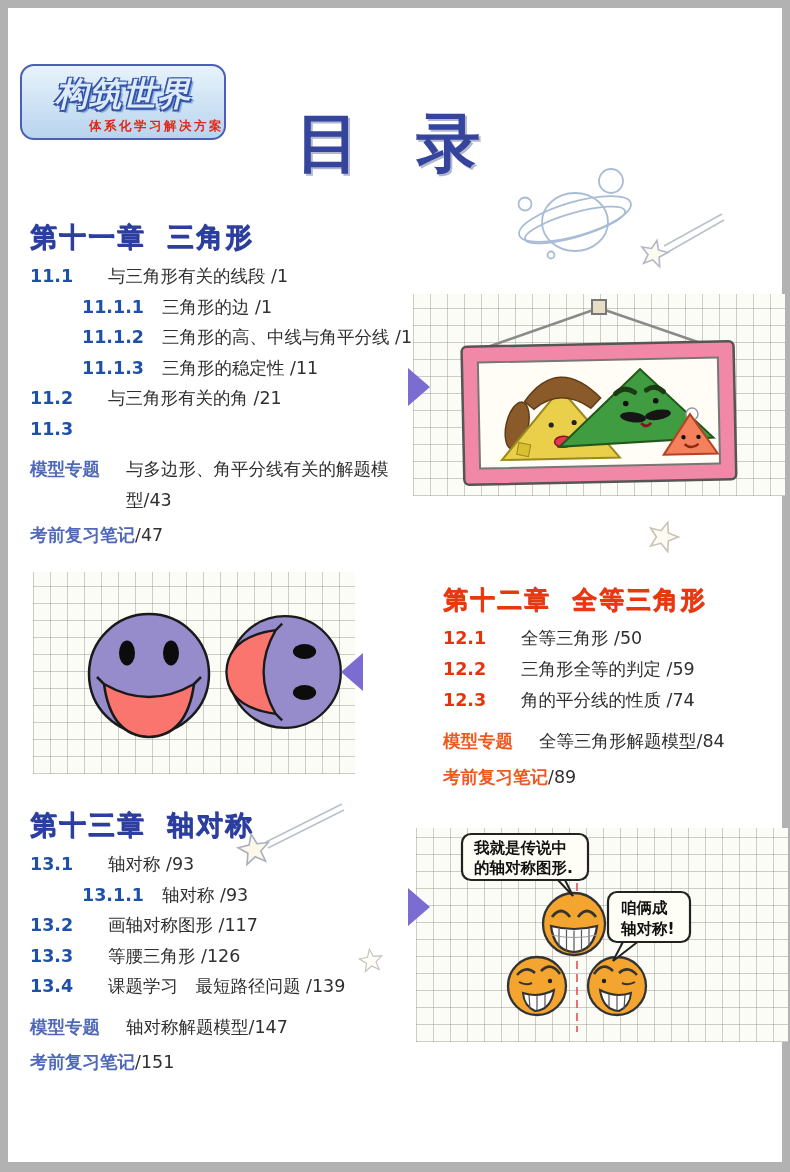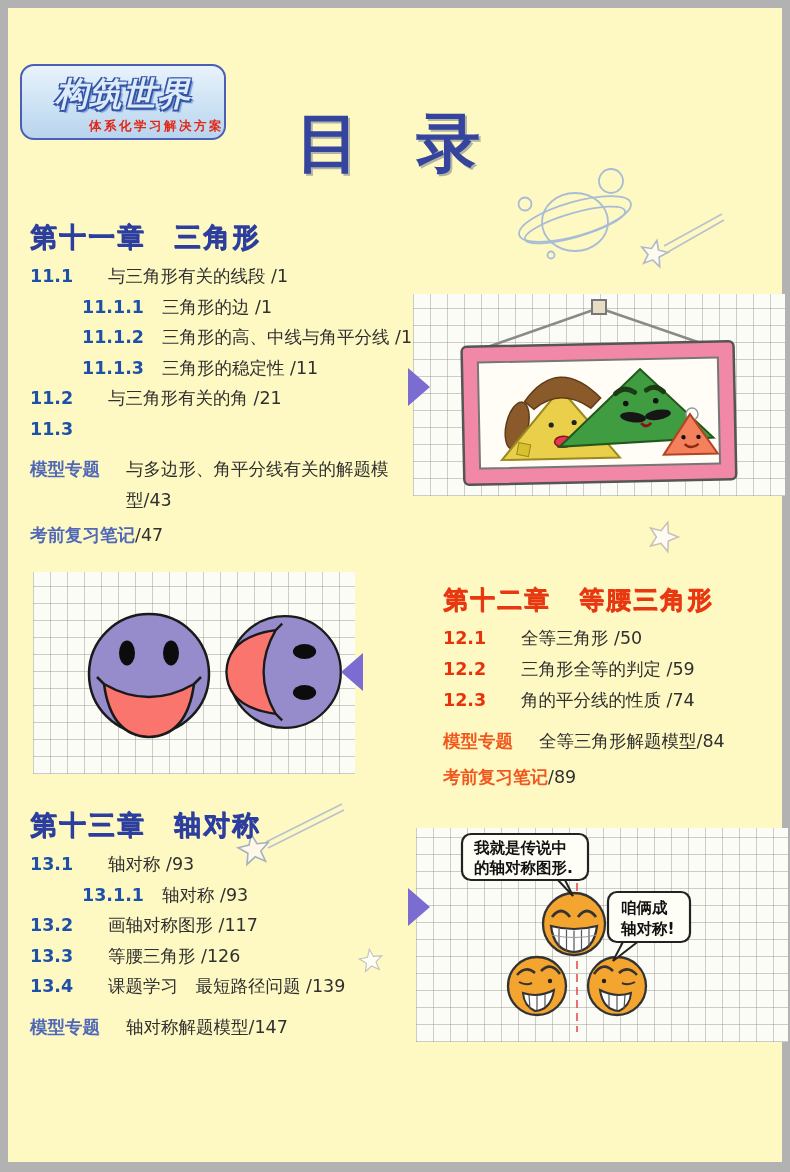--- a/index.html
+++ b/index.html
@@ -1,21 +1,21 @@
 <!DOCTYPE html>
 <html><head>
 <meta charset="utf-8">
 <style>
   html,body{margin:0;padding:0;}
   body{
     width:790px;height:1172px;position:relative;overflow:hidden;
     background:#b2b2b2;
     font-family:"DejaVu Sans","Liberation Sans",sans-serif;
   }
-  #page{position:absolute;left:8px;top:8px;right:8px;bottom:10px;background:#fef9c3;}
+  #page{position:absolute;left:8px;top:8px;right:8px;bottom:10px;background:#ffffff;}
 
   
   #logo{
     position:absolute;left:12px;top:56px;width:206px;height:76px;
     border:2.5px solid #4a5fb5;border-radius:14px;
     background:linear-gradient(180deg,#e8f3fb 0%,#cde2f4 55%,#b9d4ee 100%);
     box-sizing:border-box;padding-top:6px;
   }
   #logo .logo-title{
     display:block;text-align:center;font-size:33px;font-weight:bold;font-style:italic;
@@ -32,21 +32,21 @@
     position:absolute;left:288px;top:92px;
     font-size:64px;font-weight:800;color:#35459e;word-spacing:26px;letter-spacing:4px;
     text-shadow:2px 2px 0 rgba(35,48,110,0.35);
   }
 
   
   .chapter{position:absolute;}
   #ch11{left:22px;top:212px;width:398px;}
   #ch12{left:435px;top:576px;width:352px;}
   #ch13{left:22px;top:800px;width:400px;}
-  .chapter-heading{display:flex;gap:28px;font-weight:800;letter-spacing:2px;margin-bottom:7px;}
+  .chapter-heading{display:flex;gap:21px;font-weight:800;letter-spacing:2px;margin-bottom:7px;}
   #ch11 .chapter-heading,#ch13 .chapter-heading{font-size:27px;line-height:34px;color:#2c3e9e;text-shadow:0.6px 0.6px 0 #2c3e9e;}
   #ch12 .chapter-heading{font-size:25px;line-height:32px;color:#e83812;text-shadow:0.6px 0.6px 0 #e83812;}
   .toc-row{display:flex;font-size:17.5px;line-height:30.5px;color:#303030;}
   #ch12 .toc-row{line-height:31px;}
   .toc-num{min-width:60px;margin-right:18px;font-weight:600;}
   #ch11 .toc-num,#ch13 .toc-num{color:#1d50a8;}
   #ch12 .toc-num{color:#e8320a;}
   .sub{padding-left:52px;}
   .toc-text{flex:1;}
   .model-row{display:flex;margin-top:10px;font-size:17.5px;line-height:30.5px;color:#303030;}
@@ -180,21 +180,21 @@
       <span class="model-text">与多边形、角平分线有关的解题模型/43</span>
     </div>
     <div class="review-row">
       <span class="review-label">考前复习笔记</span><span class="review-page">/47</span>
     </div>
   </div>
 
   <div id="ch12" class="chapter">
     <div class="chapter-heading">
       <span>第十二章</span>
-      <span>等腰三角形</span>
+      <span>全等三角形</span>
     </div>
     <div class="toc-row">
       <span class="toc-num">12.1</span>
       <span class="toc-text">全等三角形 /50</span>
     </div>
     <div class="toc-row">
       <span class="toc-num">12.2</span>
       <span class="toc-text">三角形全等的判定 /59</span>
     </div>
     <div class="toc-row">
@@ -231,20 +231,23 @@
       <span class="toc-num">13.3</span>
       <span class="toc-text">等腰三角形 /126</span>
     </div>
     <div class="toc-row">
       <span class="toc-num">13.4</span>
       <span class="toc-text">课题学习　最短路径问题 /139</span>
     </div>
     <div class="model-row">
       <span class="model-label">模型专题</span>
       <span class="model-text">轴对称解题模型/147</span>
+    </div>
+    <div class="review-row">
+      <span class="review-label">考前复习笔记</span><span class="review-page">/151</span>
     </div>
   </div>
 
   <div id="illus1" class="graph-paper">
     <svg viewBox="0 0 372 202">
       <path d="M186,14 L66,56 M186,14 L308,56" stroke="#8a8a8a" stroke-width="2.5" fill="none"></path>
       <rect x="179" y="6" width="14" height="14" fill="#e7ddc4" stroke="#777" stroke-width="2"></rect>
       <g transform="rotate(-1.2 186 122)">
         <rect x="50" y="50" width="272" height="138" rx="5" fill="#f188a8" stroke="#555" stroke-width="2.5"></rect>
         <rect x="66" y="66" width="240" height="106" fill="#fffdf6" stroke="#777" stroke-width="2"></rect>

